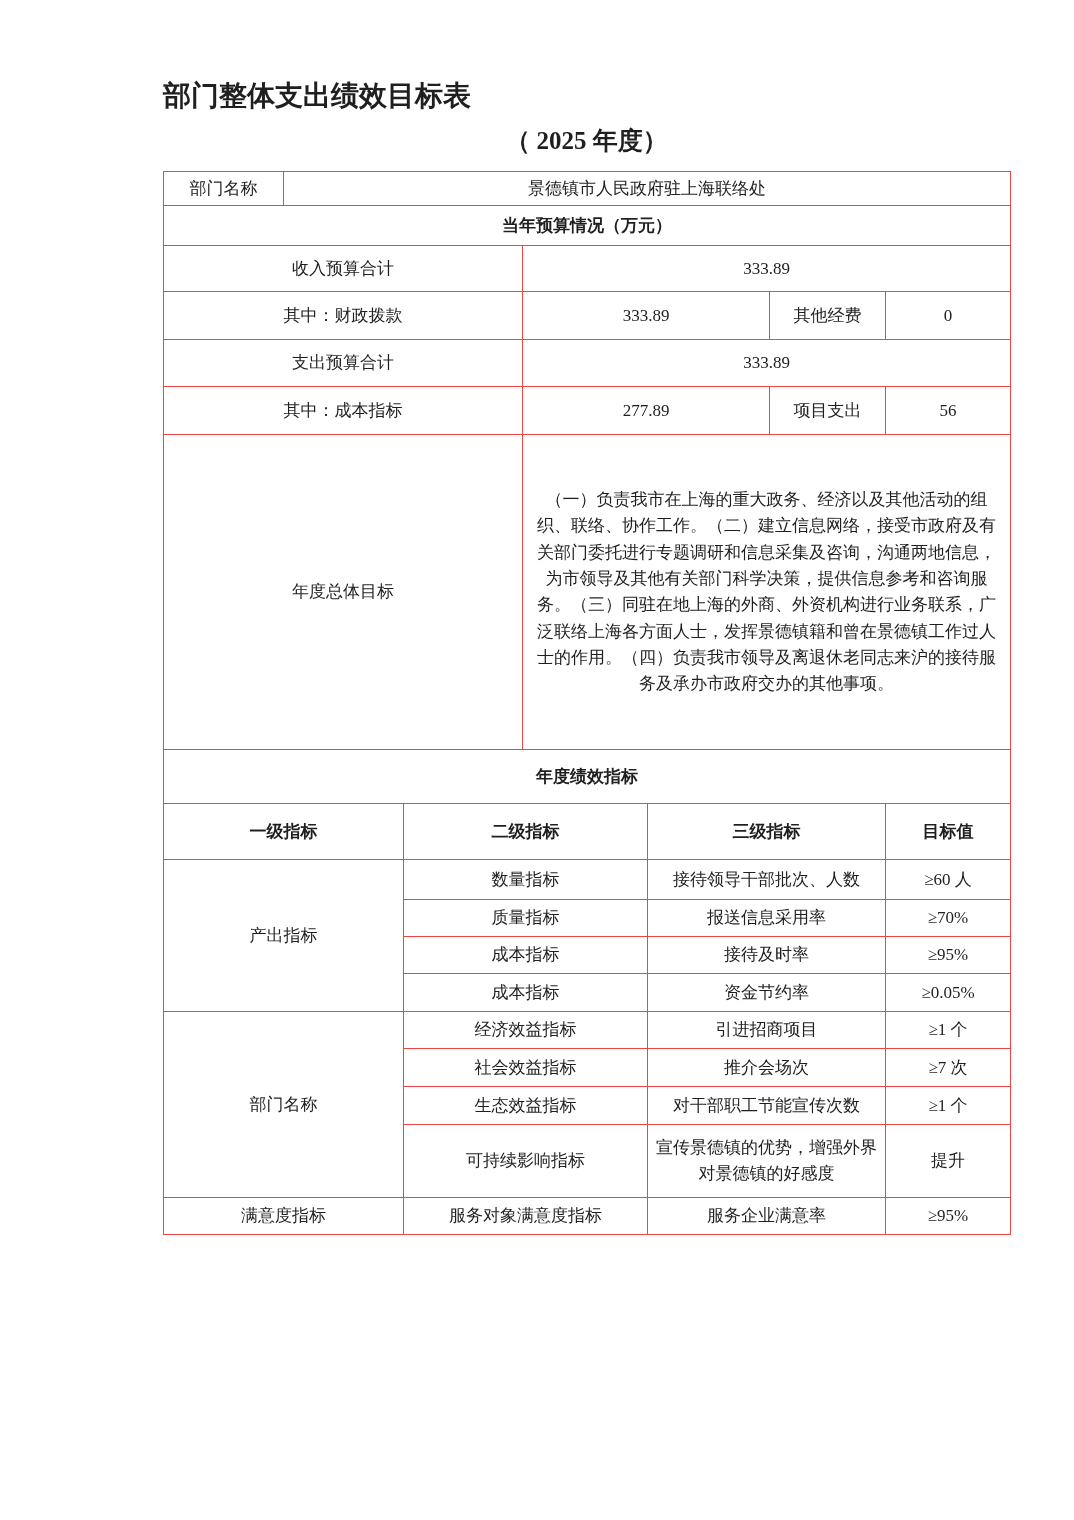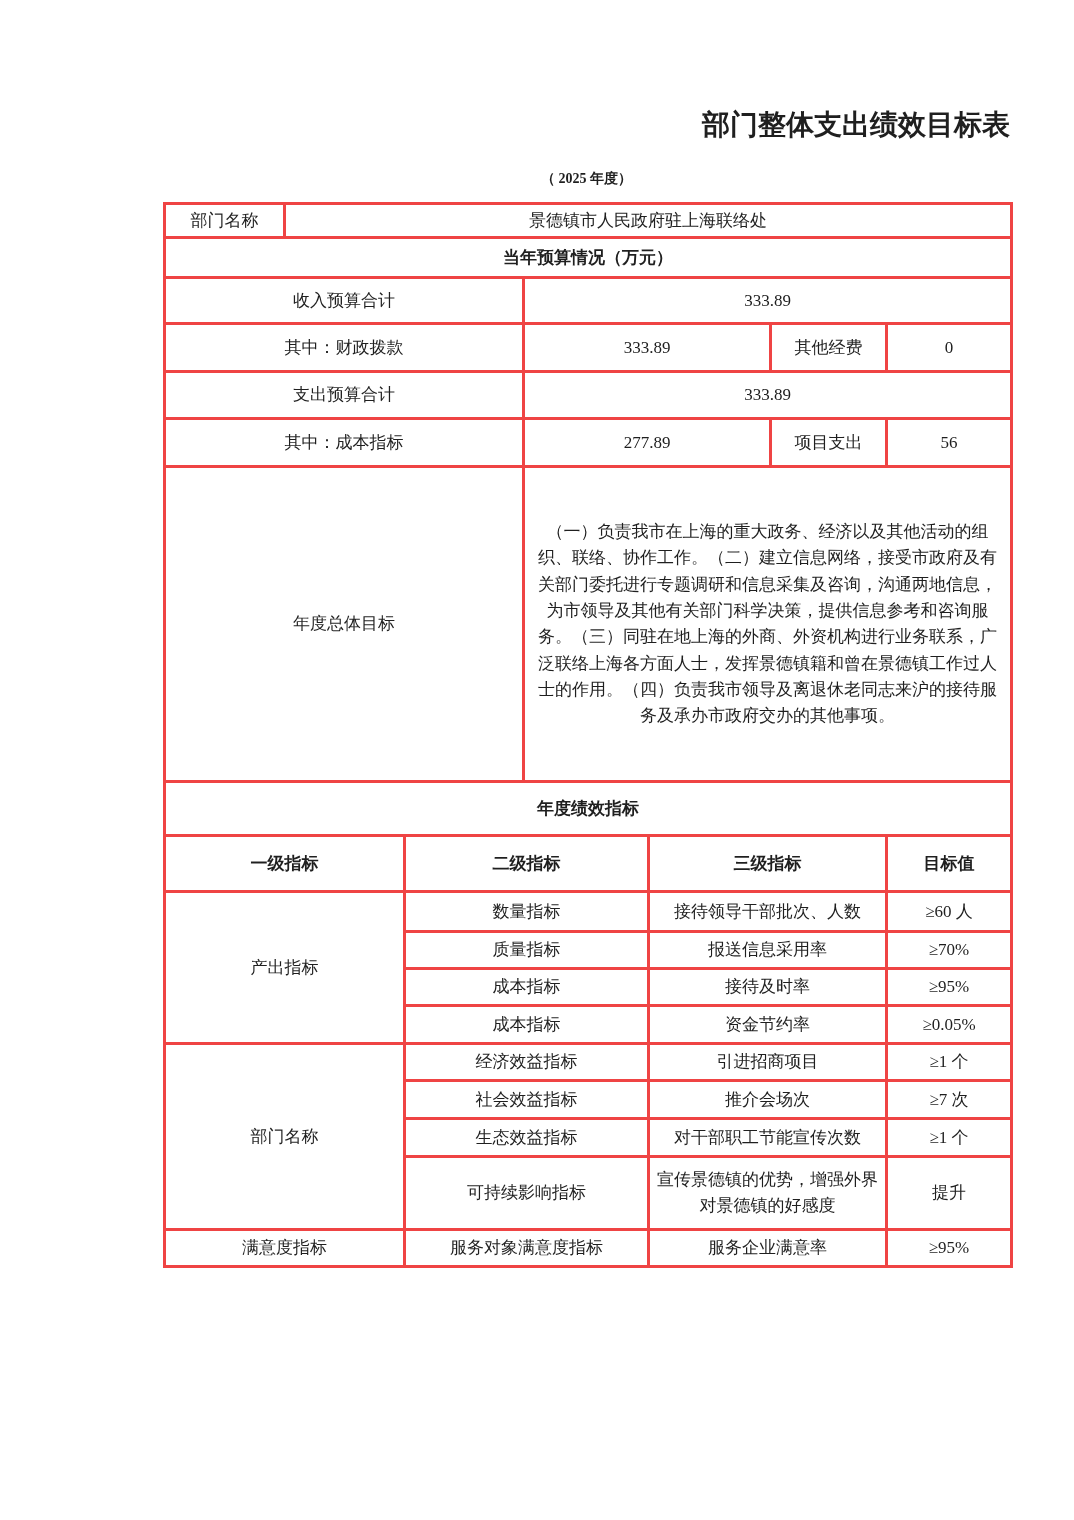--- a/index.html
+++ b/index.html
@@ -11,40 +11,40 @@
     font-family: "Liberation Serif", "DejaVu Serif", serif;
     color: #1f1f1f;
   }
   .doc {
     position: absolute;
     left: 163px;
     top: 0;
     width: 847px;
   }
   .title {
-    margin-top: 109px;
-    text-align: right;
+    margin-top: 80px;
+    text-align: left;
     font-size: 28px;
     font-weight: bold;
     line-height: 1.15;
   }
   .subtitle {
-    margin-top: 29px;
+    margin-top: 12px;
     text-align: center;
-    font-size: 14px;
+    font-size: 25px;
     font-weight: bold;
   }
   table.perf {
     border-collapse: collapse;
     table-layout: fixed;
     width: 847px;
     margin-top: 14px;
   }
   table.perf td {
-    border: 3px solid #ef4444;
+    border: 1px solid #ef4444;
     font-size: 17px;
     text-align: center;
     vertical-align: middle;
     padding: 2px 6px;
     line-height: 1.55;
     overflow: hidden;
     word-break: break-all;
   }
   td.bold { font-weight: bold; }
   td.val-left { text-align: left; padding-left: 11px; }

